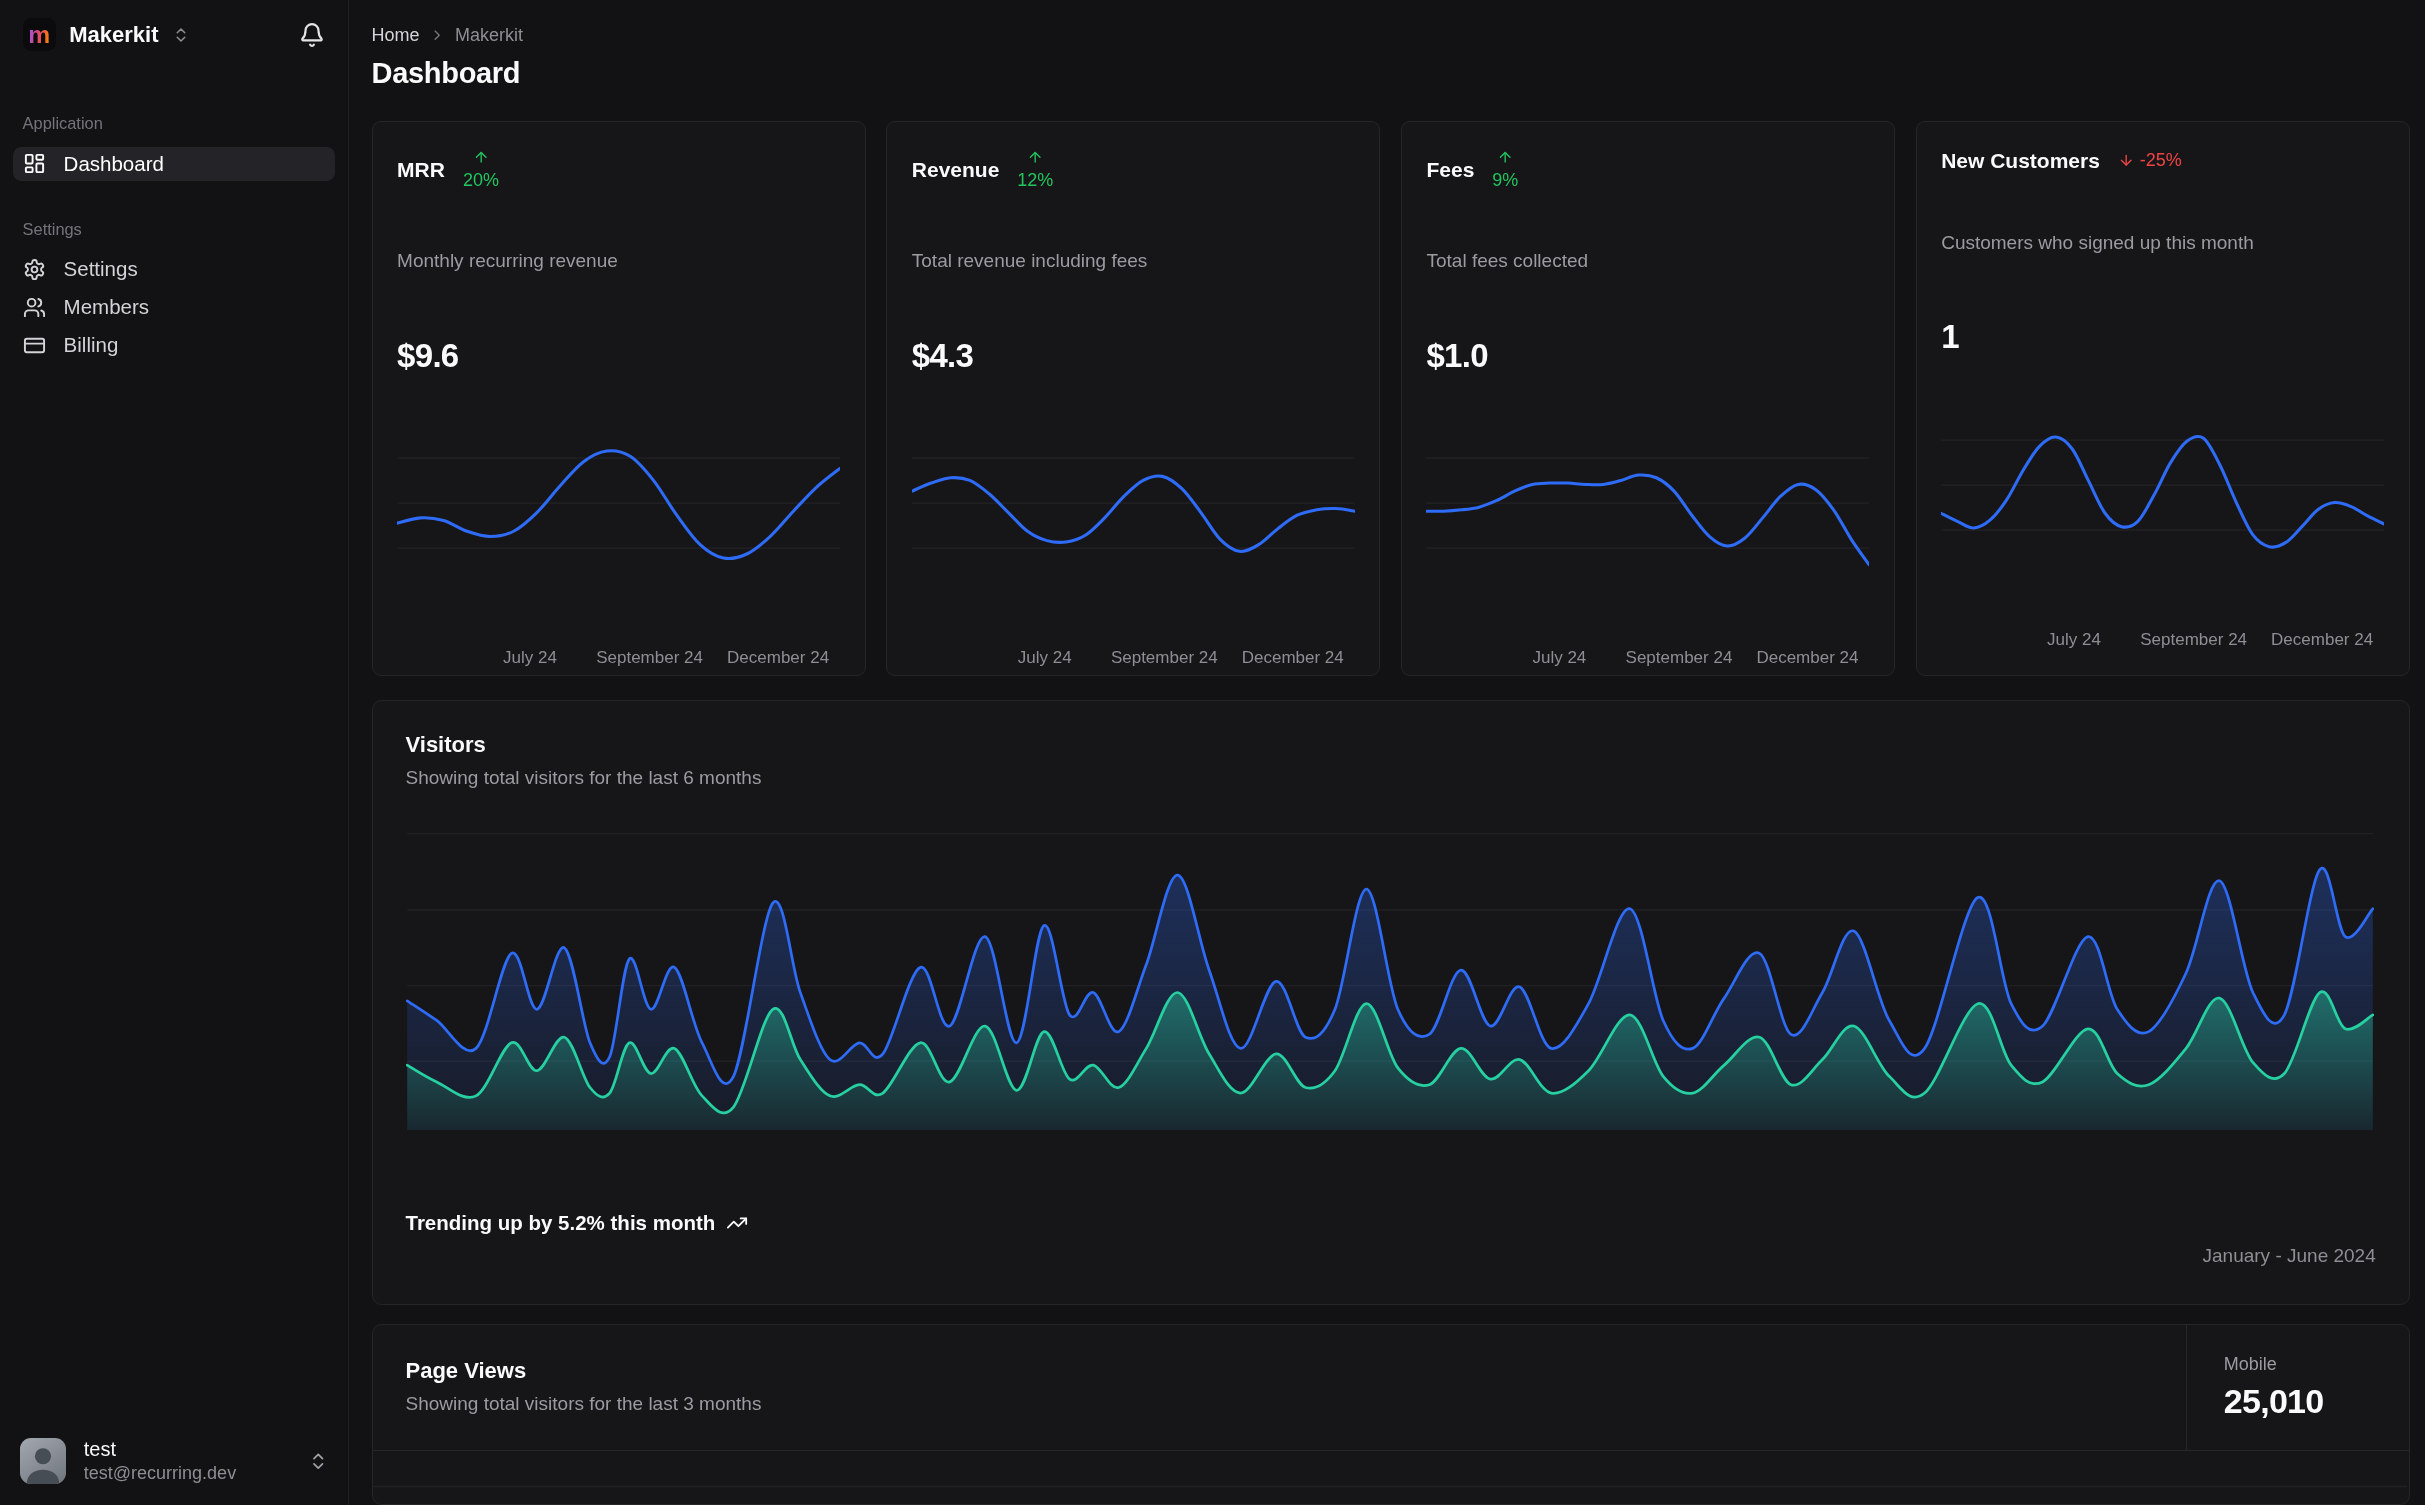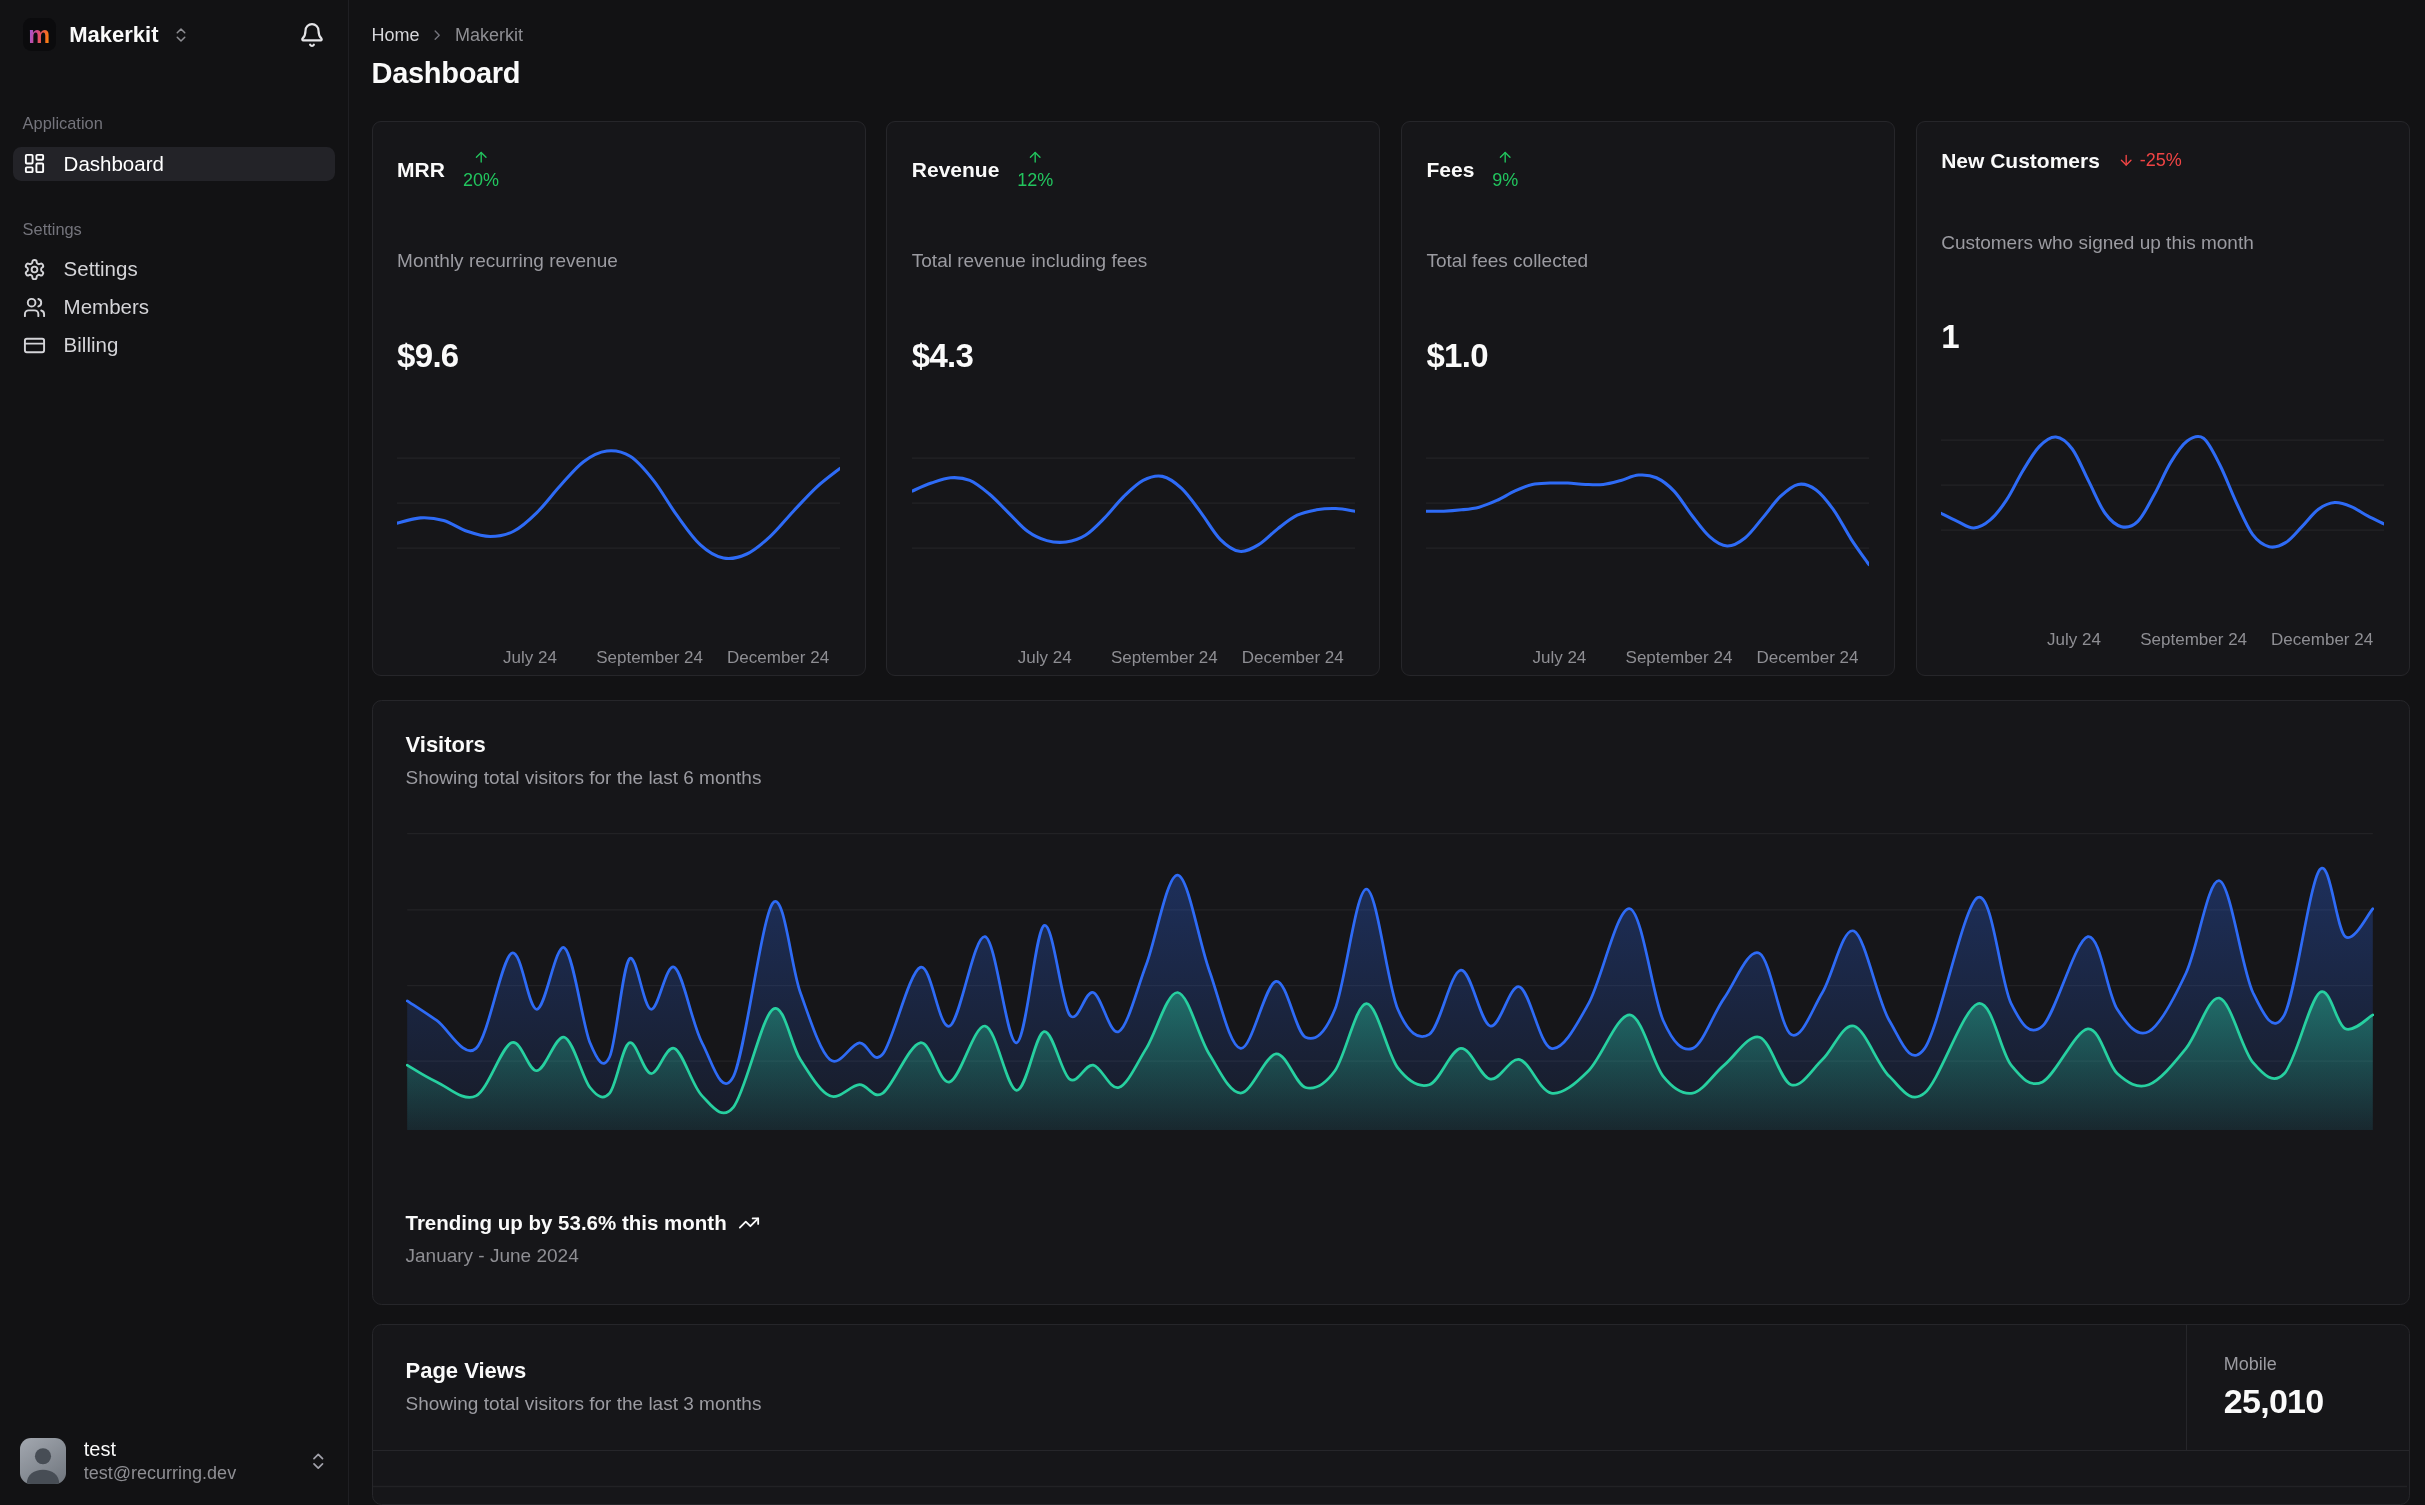--- a/index.html
+++ b/index.html
@@ -58,21 +58,21 @@
   .t1{left:30%;} .t2{left:57%;} .t3{left:86%;}
 
   .panel{background:var(--panel);border:0.7px solid var(--border);border-radius:9.6px;}
   .visitors{margin-top:24px;padding:31px 33px 37px;}
   .sec-title{font-size:22px;font-weight:600;}
   .sec-sub{font-size:19px;color:var(--muted);margin-top:9.6px;}
   .big-chart{height:310px;margin-top:31px;}
   .vis-footer{margin-top:81px;}
   .vf-line1{display:flex;align-items:center;gap:11px;font-size:20.5px;font-weight:600;}
   .vf-line1 .ic{width:22px;height:22px;}
-  .vf-line2{font-size:19px;color:var(--dim);margin-top:9.6px;}
+  .vf-line2{font-size:19px;color:var(--dim);margin-top:9.6px;text-align:right;}
 
   .pageviews{margin-top:19px;height:478px;overflow:hidden;display:flex;flex-direction:column;}
   .pv-head{display:flex;border-bottom:0.7px solid var(--border);}
   .pv-head-left{flex:1;padding:33px 33px 30px;}
   .seg{width:223px;flex:none;border-left:0.7px solid var(--border);padding:29px 37px;cursor:pointer;}
   .seg.active{background:#1c1c20;}
   .seg-label{font-size:18px;color:var(--muted);}
   .seg-value{font-size:34px;font-weight:700;margin-top:6.8px;letter-spacing:-0.7px;}
   .bars{height:273px;}
 </style>
@@ -286,21 +286,21 @@
                 <stop offset="100%" stop-color="#27d0a0" stop-opacity="0.07"></stop>
               </linearGradient>
             </defs>
             <path d="M0.0,265.5C7.2,270.3 26.4,282.6 43.3,294.2C60.1,305.8 82.7,351.6 101.0,335.2C119.2,318.8 138.0,205.4 152.9,195.8C167.8,186.2 177.4,279.2 190.4,277.8C203.4,276.4 217.8,179.4 230.8,187.6C243.8,195.8 257.2,300.4 268.3,327.0C279.4,353.6 287.5,368.0 297.2,347.5C306.8,327.0 315.9,215.6 326.0,204.0C336.1,192.4 346.7,275.8 357.7,277.8C368.8,279.9 379.9,208.1 392.4,216.3C404.9,224.5 418.3,300.4 432.8,327.0C447.2,353.6 461.6,410.4 478.9,376.2C496.2,342.0 520.3,142.5 536.6,122.0C553.0,101.5 563.1,214.9 577.0,253.2C590.9,291.5 605.8,339.3 620.3,351.6C634.7,363.9 650.6,328.4 663.6,327.0C676.5,325.6 683.3,361.8 698.2,343.4C713.1,324.9 736.6,223.1 753.0,216.3C769.3,209.5 780.4,309.9 796.3,302.4C812.1,294.9 831.8,167.1 848.2,171.2C864.5,175.3 879.9,329.7 894.4,327.0C908.8,324.3 921.8,161.6 934.7,154.8C947.7,148.0 960.2,269.6 972.2,286.0C984.3,302.4 994.8,249.1 1006.9,253.2C1018.9,257.3 1031.4,317.4 1044.4,310.6C1057.4,303.8 1070.3,250.5 1084.8,212.2C1099.2,173.9 1115.5,79.6 1130.9,81.0C1146.3,82.4 1161.7,178.0 1177.1,220.4C1192.5,262.8 1206.9,332.5 1223.2,335.2C1239.6,337.9 1259.3,239.5 1275.2,236.8C1291.0,234.1 1304.0,312.0 1318.4,318.8C1332.9,325.6 1346.8,314.0 1361.7,277.8C1376.6,241.6 1392.5,101.5 1407.9,101.5C1423.3,101.5 1438.7,242.3 1454.0,277.8C1469.4,313.3 1484.8,324.3 1500.2,314.7C1515.6,305.1 1531.5,222.4 1546.4,220.4C1561.3,218.3 1575.2,298.3 1589.6,302.4C1604.1,306.5 1618.0,239.5 1632.9,245.0C1647.8,250.5 1662.2,331.1 1679.1,335.2C1695.9,339.3 1714.7,303.8 1733.9,269.6C1753.1,235.4 1776.2,126.1 1794.5,130.2C1812.7,134.3 1828.1,260.0 1843.5,294.2C1858.9,328.4 1871.9,340.7 1886.8,335.2C1901.7,329.7 1916.6,284.6 1933.0,261.4C1949.3,238.2 1968.5,186.9 1984.9,195.8C2001.2,204.7 2015.7,305.1 2031.0,314.7C2046.4,324.3 2061.8,278.5 2077.2,253.2C2092.6,227.9 2107.0,156.2 2123.4,163.0C2139.7,169.8 2158.0,265.5 2175.3,294.2C2192.6,322.9 2205.6,365.3 2227.2,335.2C2248.9,305.1 2284.0,124.7 2305.1,113.8C2326.3,102.9 2338.3,238.2 2354.2,269.6C2370.0,301.0 2381.6,318.8 2400.3,302.4C2419.1,286.0 2448.4,175.3 2466.7,171.2C2484.9,167.1 2495.0,254.6 2509.9,277.8C2524.9,301.0 2539.3,319.5 2556.1,310.6C2572.9,301.7 2593.6,261.4 2610.9,224.5C2628.2,187.6 2643.6,84.4 2660.0,89.2C2676.3,94.0 2693.1,220.4 2709.0,253.2C2724.9,286.0 2738.8,316.1 2755.2,286.0C2771.5,255.9 2792.2,91.9 2807.1,72.8C2822.0,53.7 2831.6,161.6 2844.6,171.2C2857.6,180.8 2878.3,137.0 2885.0,130.2L2885,455L0,455Z" fill="url(#g0)" stroke="none"></path>
             <path d="M0.0,265.5C7.2,270.3 26.4,282.6 43.3,294.2C60.1,305.8 82.7,351.6 101.0,335.2C119.2,318.8 138.0,205.4 152.9,195.8C167.8,186.2 177.4,279.2 190.4,277.8C203.4,276.4 217.8,179.4 230.8,187.6C243.8,195.8 257.2,300.4 268.3,327.0C279.4,353.6 287.5,368.0 297.2,347.5C306.8,327.0 315.9,215.6 326.0,204.0C336.1,192.4 346.7,275.8 357.7,277.8C368.8,279.9 379.9,208.1 392.4,216.3C404.9,224.5 418.3,300.4 432.8,327.0C447.2,353.6 461.6,410.4 478.9,376.2C496.2,342.0 520.3,142.5 536.6,122.0C553.0,101.5 563.1,214.9 577.0,253.2C590.9,291.5 605.8,339.3 620.3,351.6C634.7,363.9 650.6,328.4 663.6,327.0C676.5,325.6 683.3,361.8 698.2,343.4C713.1,324.9 736.6,223.1 753.0,216.3C769.3,209.5 780.4,309.9 796.3,302.4C812.1,294.9 831.8,167.1 848.2,171.2C864.5,175.3 879.9,329.7 894.4,327.0C908.8,324.3 921.8,161.6 934.7,154.8C947.7,148.0 960.2,269.6 972.2,286.0C984.3,302.4 994.8,249.1 1006.9,253.2C1018.9,257.3 1031.4,317.4 1044.4,310.6C1057.4,303.8 1070.3,250.5 1084.8,212.2C1099.2,173.9 1115.5,79.6 1130.9,81.0C1146.3,82.4 1161.7,178.0 1177.1,220.4C1192.5,262.8 1206.9,332.5 1223.2,335.2C1239.6,337.9 1259.3,239.5 1275.2,236.8C1291.0,234.1 1304.0,312.0 1318.4,318.8C1332.9,325.6 1346.8,314.0 1361.7,277.8C1376.6,241.6 1392.5,101.5 1407.9,101.5C1423.3,101.5 1438.7,242.3 1454.0,277.8C1469.4,313.3 1484.8,324.3 1500.2,314.7C1515.6,305.1 1531.5,222.4 1546.4,220.4C1561.3,218.3 1575.2,298.3 1589.6,302.4C1604.1,306.5 1618.0,239.5 1632.9,245.0C1647.8,250.5 1662.2,331.1 1679.1,335.2C1695.9,339.3 1714.7,303.8 1733.9,269.6C1753.1,235.4 1776.2,126.1 1794.5,130.2C1812.7,134.3 1828.1,260.0 1843.5,294.2C1858.9,328.4 1871.9,340.7 1886.8,335.2C1901.7,329.7 1916.6,284.6 1933.0,261.4C1949.3,238.2 1968.5,186.9 1984.9,195.8C2001.2,204.7 2015.7,305.1 2031.0,314.7C2046.4,324.3 2061.8,278.5 2077.2,253.2C2092.6,227.9 2107.0,156.2 2123.4,163.0C2139.7,169.8 2158.0,265.5 2175.3,294.2C2192.6,322.9 2205.6,365.3 2227.2,335.2C2248.9,305.1 2284.0,124.7 2305.1,113.8C2326.3,102.9 2338.3,238.2 2354.2,269.6C2370.0,301.0 2381.6,318.8 2400.3,302.4C2419.1,286.0 2448.4,175.3 2466.7,171.2C2484.9,167.1 2495.0,254.6 2509.9,277.8C2524.9,301.0 2539.3,319.5 2556.1,310.6C2572.9,301.7 2593.6,261.4 2610.9,224.5C2628.2,187.6 2643.6,84.4 2660.0,89.2C2676.3,94.0 2693.1,220.4 2709.0,253.2C2724.9,286.0 2738.8,316.1 2755.2,286.0C2771.5,255.9 2792.2,91.9 2807.1,72.8C2822.0,53.7 2831.6,161.6 2844.6,171.2C2857.6,180.8 2878.3,137.0 2885.0,130.2" fill="none" stroke="#2e6bf6" stroke-width="4" stroke-linecap="round" stroke-linejoin="round"></path>
             <path d="M0.0,359.8C7.2,363.9 26.4,376.9 43.3,384.4C60.1,391.9 82.7,414.5 101.0,404.9C119.2,395.3 138.0,333.1 152.9,327.0C167.8,320.9 177.4,369.4 190.4,368.0C203.4,366.6 217.8,314.7 230.8,318.8C243.8,322.9 257.2,378.9 268.3,392.6C279.4,406.3 287.5,411.7 297.2,400.8C306.8,389.9 315.9,331.8 326.0,327.0C336.1,322.2 346.7,370.7 357.7,372.1C368.8,373.5 379.9,329.7 392.4,335.2C404.9,340.7 418.3,390.5 432.8,404.9C447.2,419.3 461.6,442.5 478.9,421.3C496.2,400.1 520.3,289.4 536.6,277.8C553.0,266.2 563.1,330.4 577.0,351.6C590.9,372.8 605.8,398.8 620.3,404.9C634.7,411.0 650.6,389.2 663.6,388.5C676.5,387.8 683.3,411.1 698.2,400.8C713.1,390.6 736.6,329.7 753.0,327.0C769.3,324.3 780.4,388.5 796.3,384.4C812.1,380.3 831.8,300.3 848.2,302.4C864.5,304.4 879.9,395.3 894.4,396.7C908.8,398.1 921.8,313.3 934.7,310.6C947.7,307.9 960.2,372.1 972.2,380.3C984.3,388.5 994.8,357.8 1006.9,359.8C1018.9,361.9 1031.4,396.7 1044.4,392.6C1057.4,388.5 1070.3,358.4 1084.8,335.2C1099.2,312.0 1115.5,251.8 1130.9,253.2C1146.3,254.6 1161.7,318.8 1177.1,343.4C1192.5,368.0 1206.9,400.8 1223.2,400.8C1239.6,400.8 1259.3,344.8 1275.2,343.4C1291.0,342.0 1304.0,388.5 1318.4,392.6C1332.9,396.7 1346.8,388.5 1361.7,368.0C1376.6,347.5 1392.5,270.3 1407.9,269.6C1423.3,268.9 1438.7,344.1 1454.0,363.9C1469.4,383.7 1484.8,393.3 1500.2,388.5C1515.6,383.7 1531.5,336.6 1546.4,335.2C1561.3,333.8 1575.2,377.6 1589.6,380.3C1604.1,383.0 1618.0,348.2 1632.9,351.6C1647.8,355.0 1662.2,398.1 1679.1,400.8C1695.9,403.5 1714.7,387.1 1733.9,368.0C1753.1,348.9 1776.2,284.6 1794.5,286.0C1812.7,287.4 1828.1,357.1 1843.5,376.2C1858.9,395.3 1871.9,403.5 1886.8,400.8C1901.7,398.1 1916.6,373.5 1933.0,359.8C1949.3,346.1 1968.5,314.0 1984.9,318.8C2001.2,323.6 2015.7,383.0 2031.0,388.5C2046.4,394.0 2061.8,366.0 2077.2,351.6C2092.6,337.3 2107.0,298.3 2123.4,302.4C2139.7,306.5 2158.0,359.8 2175.3,376.2C2192.6,392.6 2205.6,418.6 2227.2,400.8C2248.9,383.0 2284.0,276.4 2305.1,269.6C2326.3,262.8 2338.3,340.7 2354.2,359.8C2370.0,378.9 2381.6,393.3 2400.3,384.4C2419.1,375.5 2448.4,308.6 2466.7,306.5C2484.9,304.4 2495.0,358.4 2509.9,372.1C2524.9,385.8 2539.3,394.6 2556.1,388.5C2572.9,382.4 2593.6,356.4 2610.9,335.2C2628.2,314.0 2643.6,258.0 2660.0,261.4C2676.3,264.8 2693.1,337.3 2709.0,355.7C2724.9,374.1 2738.8,389.2 2755.2,372.1C2771.5,355.0 2792.2,264.1 2807.1,253.2C2822.0,242.3 2831.6,301.0 2844.6,306.5C2857.6,312.0 2878.3,289.4 2885.0,286.0L2885,455L0,455Z" fill="url(#g1)" stroke="none"></path>
             <path d="M0.0,359.8C7.2,363.9 26.4,376.9 43.3,384.4C60.1,391.9 82.7,414.5 101.0,404.9C119.2,395.3 138.0,333.1 152.9,327.0C167.8,320.9 177.4,369.4 190.4,368.0C203.4,366.6 217.8,314.7 230.8,318.8C243.8,322.9 257.2,378.9 268.3,392.6C279.4,406.3 287.5,411.7 297.2,400.8C306.8,389.9 315.9,331.8 326.0,327.0C336.1,322.2 346.7,370.7 357.7,372.1C368.8,373.5 379.9,329.7 392.4,335.2C404.9,340.7 418.3,390.5 432.8,404.9C447.2,419.3 461.6,442.5 478.9,421.3C496.2,400.1 520.3,289.4 536.6,277.8C553.0,266.2 563.1,330.4 577.0,351.6C590.9,372.8 605.8,398.8 620.3,404.9C634.7,411.0 650.6,389.2 663.6,388.5C676.5,387.8 683.3,411.1 698.2,400.8C713.1,390.6 736.6,329.7 753.0,327.0C769.3,324.3 780.4,388.5 796.3,384.4C812.1,380.3 831.8,300.3 848.2,302.4C864.5,304.4 879.9,395.3 894.4,396.7C908.8,398.1 921.8,313.3 934.7,310.6C947.7,307.9 960.2,372.1 972.2,380.3C984.3,388.5 994.8,357.8 1006.9,359.8C1018.9,361.9 1031.4,396.7 1044.4,392.6C1057.4,388.5 1070.3,358.4 1084.8,335.2C1099.2,312.0 1115.5,251.8 1130.9,253.2C1146.3,254.6 1161.7,318.8 1177.1,343.4C1192.5,368.0 1206.9,400.8 1223.2,400.8C1239.6,400.8 1259.3,344.8 1275.2,343.4C1291.0,342.0 1304.0,388.5 1318.4,392.6C1332.9,396.7 1346.8,388.5 1361.7,368.0C1376.6,347.5 1392.5,270.3 1407.9,269.6C1423.3,268.9 1438.7,344.1 1454.0,363.9C1469.4,383.7 1484.8,393.3 1500.2,388.5C1515.6,383.7 1531.5,336.6 1546.4,335.2C1561.3,333.8 1575.2,377.6 1589.6,380.3C1604.1,383.0 1618.0,348.2 1632.9,351.6C1647.8,355.0 1662.2,398.1 1679.1,400.8C1695.9,403.5 1714.7,387.1 1733.9,368.0C1753.1,348.9 1776.2,284.6 1794.5,286.0C1812.7,287.4 1828.1,357.1 1843.5,376.2C1858.9,395.3 1871.9,403.5 1886.8,400.8C1901.7,398.1 1916.6,373.5 1933.0,359.8C1949.3,346.1 1968.5,314.0 1984.9,318.8C2001.2,323.6 2015.7,383.0 2031.0,388.5C2046.4,394.0 2061.8,366.0 2077.2,351.6C2092.6,337.3 2107.0,298.3 2123.4,302.4C2139.7,306.5 2158.0,359.8 2175.3,376.2C2192.6,392.6 2205.6,418.6 2227.2,400.8C2248.9,383.0 2284.0,276.4 2305.1,269.6C2326.3,262.8 2338.3,340.7 2354.2,359.8C2370.0,378.9 2381.6,393.3 2400.3,384.4C2419.1,375.5 2448.4,308.6 2466.7,306.5C2484.9,304.4 2495.0,358.4 2509.9,372.1C2524.9,385.8 2539.3,394.6 2556.1,388.5C2572.9,382.4 2593.6,356.4 2610.9,335.2C2628.2,314.0 2643.6,258.0 2660.0,261.4C2676.3,264.8 2693.1,337.3 2709.0,355.7C2724.9,374.1 2738.8,389.2 2755.2,372.1C2771.5,355.0 2792.2,264.1 2807.1,253.2C2822.0,242.3 2831.6,301.0 2844.6,306.5C2857.6,312.0 2878.3,289.4 2885.0,286.0" fill="none" stroke="#27d0a0" stroke-width="4" stroke-linecap="round" stroke-linejoin="round"></path>
           </svg></div>
       <div class="vis-footer">
         <div class="vf-line1">
-          <span>Trending up by 53.6% this month</span>
+          <span>Trending up by 5.2% this month</span>
           <svg class="ic" viewBox="0 0 24 24">
               <polyline points="22 7 13.5 15.5 8.5 10.5 2 17"></polyline>
               <polyline points="16 7 22 7 22 13"></polyline>
             </svg>
         </div>
         <div class="vf-line2">January - June 2024</div>
       </div>
     </section>
 
     <section class="panel pageviews">

